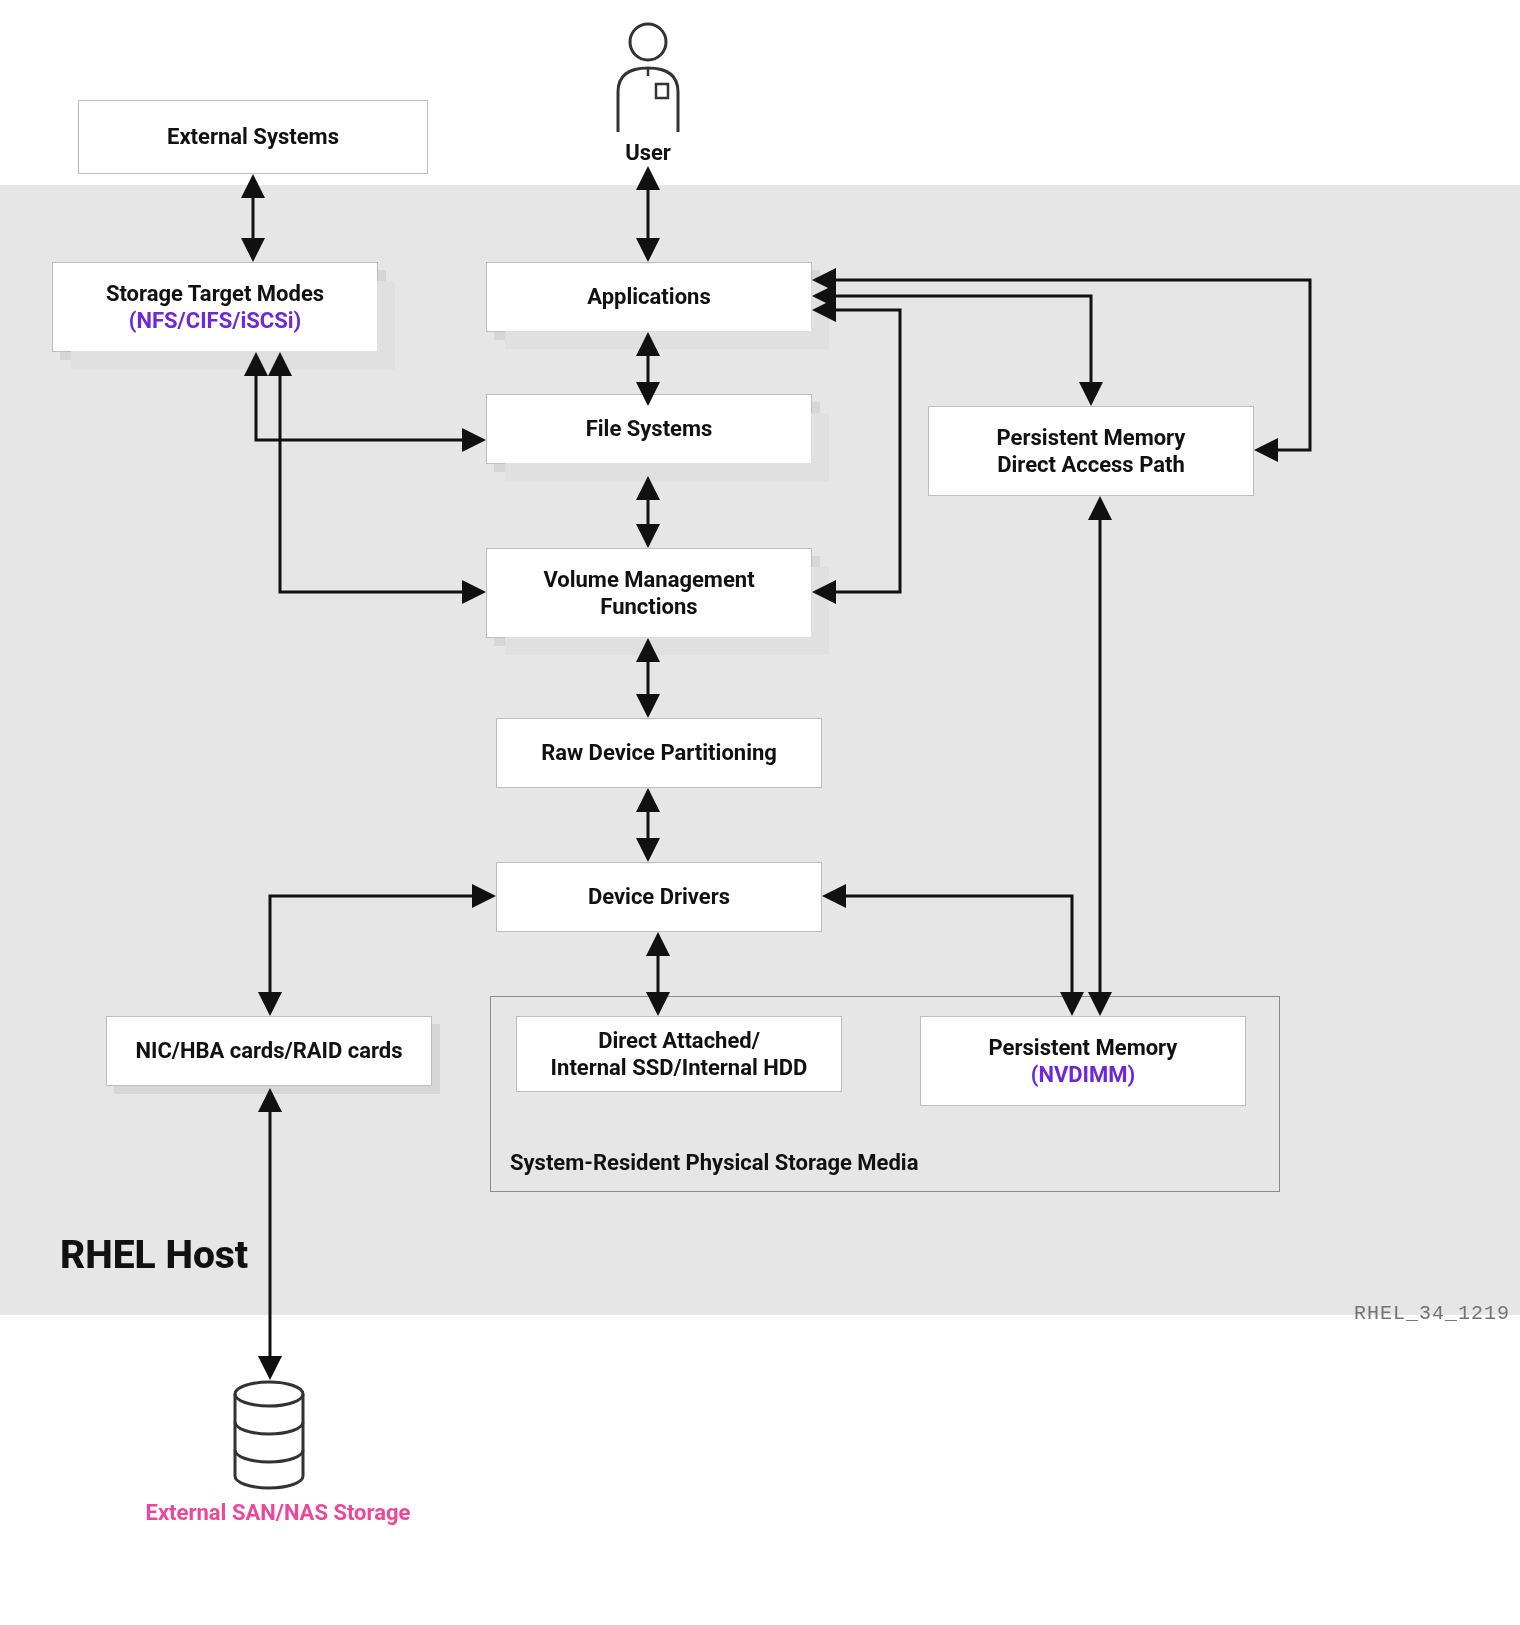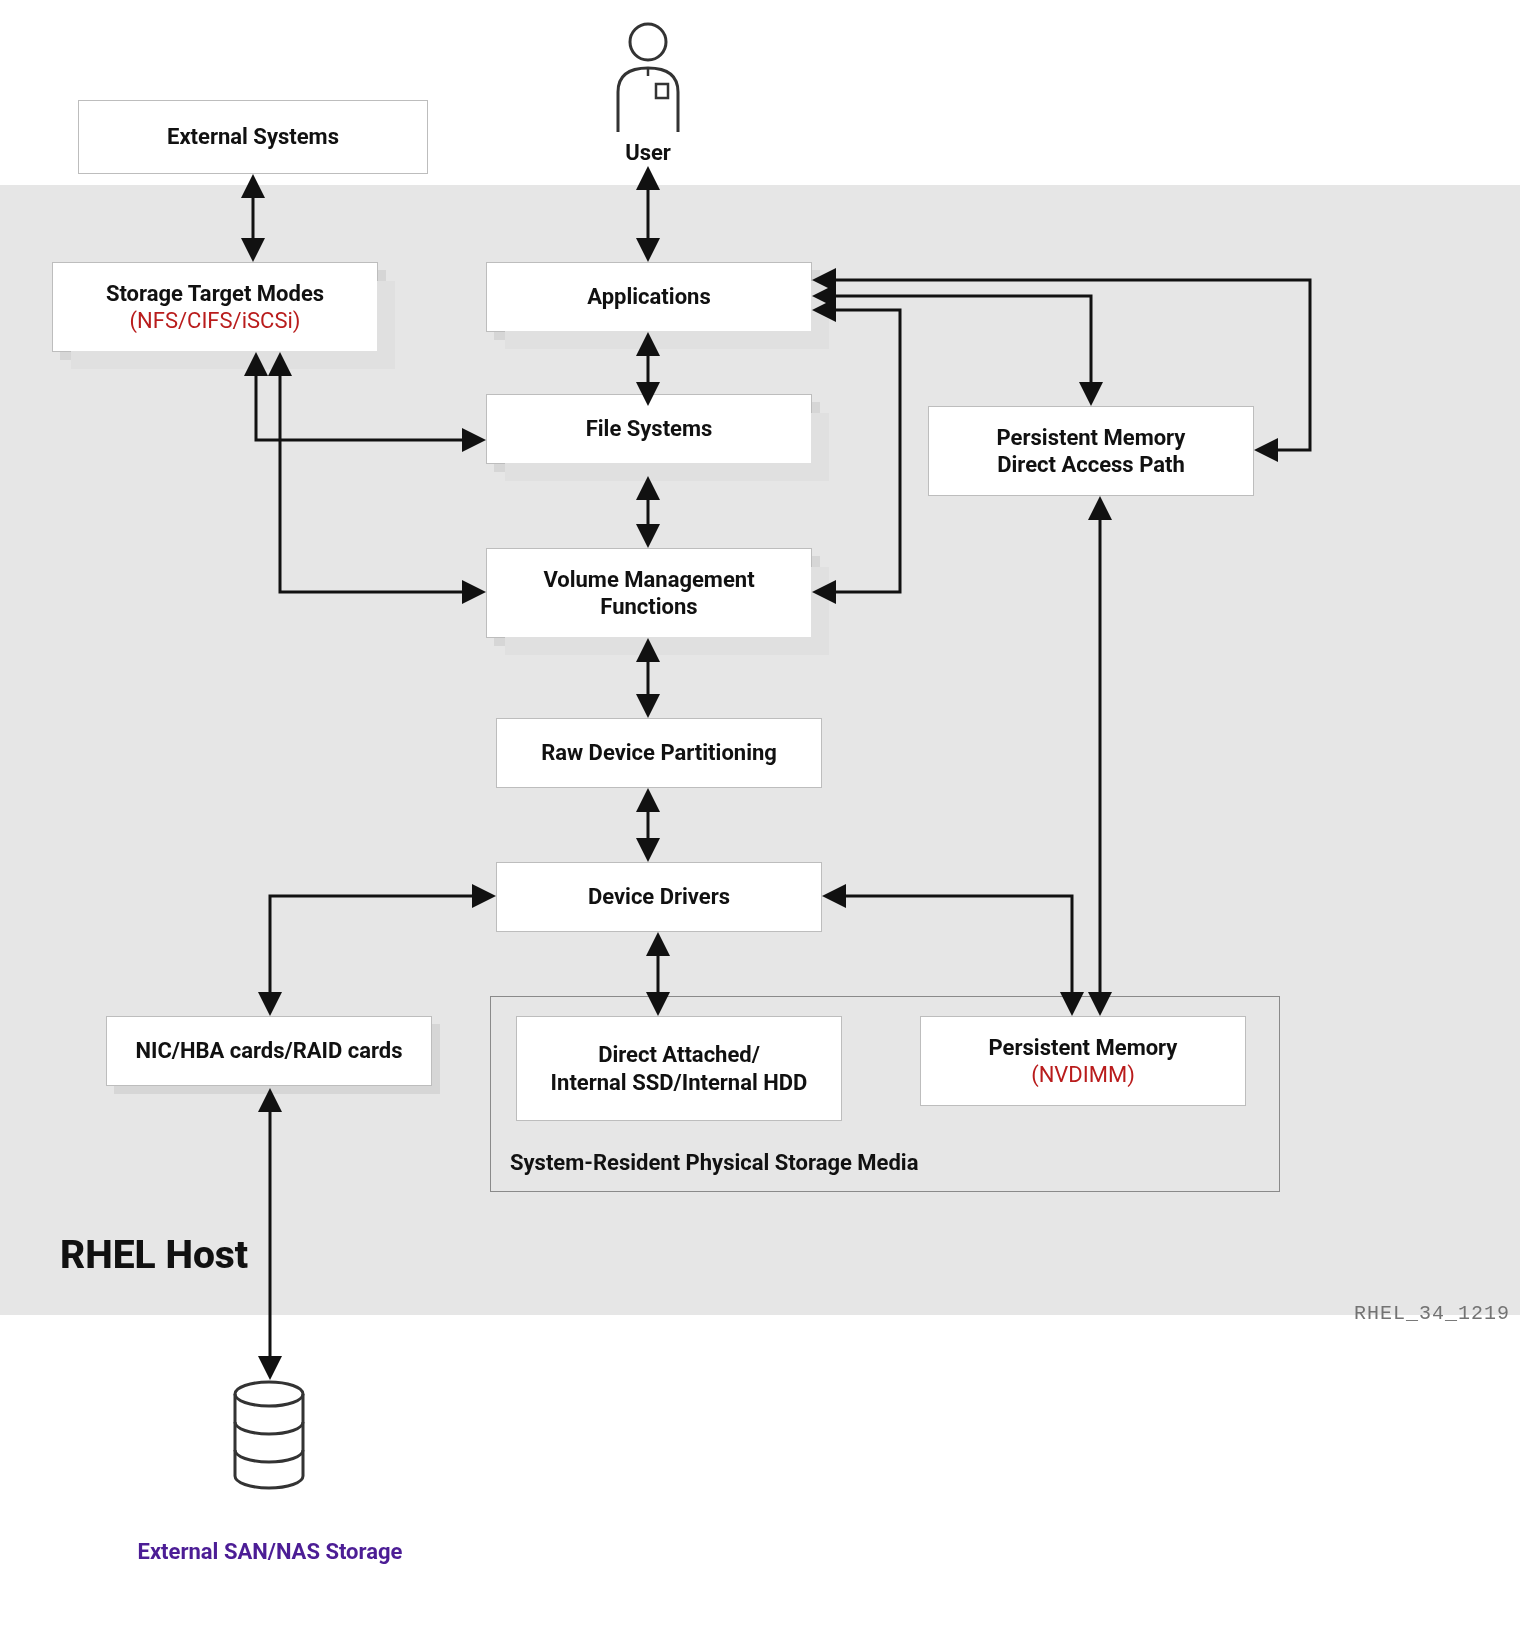--- a/index.html
+++ b/index.html
@@ -43,23 +43,23 @@
     box-shadow: 18px 18px 0 0 #e0e0e0;
     pointer-events: none;
   }
   .box-title {
     font-weight: 700;
     font-size: 22px;
     color: #111;
     line-height: 1.25;
   }
   .box-sub {
-    font-weight: 400;
-    font-size: 22px;
-    color: #b91c1c;
+    font-weight: 700;
+    font-size: 22px;
+    color: #6d28d9;
     line-height: 1.25;
   }
   .frame {
     position: absolute;
     border: 1px solid #8a8a8a;
     background: transparent;
   }
   .frame-label {
     position: absolute;
     font-weight: 700;
@@ -102,28 +102,27 @@
     color: #111;
   }
   .db-icon {
     position: absolute;
     left: 230px;
     top: 1380px;
     width: 78px; height: 110px;
   }
   .db-label {
     position: absolute;
-    left: 136px;
+    left: 144px;
     top: 1500px;
     width: 268px;
     text-align: center;
     font-weight: 700;
     font-size: 22px;
-    color: #4c1d95;
-    margin-top: 39px;
+    color: #ec4899;
   }
   
   svg.connectors {
     position: absolute;
     left: 0; top: 0;
     width: 1520px; height: 1625px;
     pointer-events: none;
   }
   .arrow-line { stroke: #111; stroke-width: 3; fill: none; }
 </style>
@@ -179,21 +178,21 @@
     <div class="box-title">Direct Access Path</div>
   </div>
 
   <div class="box" style="left:106px; top:1016px; width:326px; height:70px;">
     <div class="box-title">NIC/HBA cards/RAID cards</div>
   </div>
 
   <div class="frame" style="left:490px; top:996px; width:790px; height:196px;"></div>
   <div class="frame-label" style="left:510px; top:1150px;">System-Resident Physical Storage Media</div>
 
-  <div class="box" style="left:516px; top:1016px; width:326px; height:105px; box-shadow:none;">
+  <div class="box" style="left:516px; top:1016px; width:326px; height:76px; box-shadow:none;">
     <div class="box-title">Direct Attached/</div>
     <div class="box-title">Internal SSD/Internal HDD</div>
   </div>
 
   <div class="box" style="left:920px; top:1016px; width:326px; height:90px; box-shadow:none;">
     <div class="box-title">Persistent Memory</div>
     <div class="box-sub">(NVDIMM)</div>
   </div>
 
   <div class="host-label" style="left:60px; top:1232px;">RHEL Host</div>

